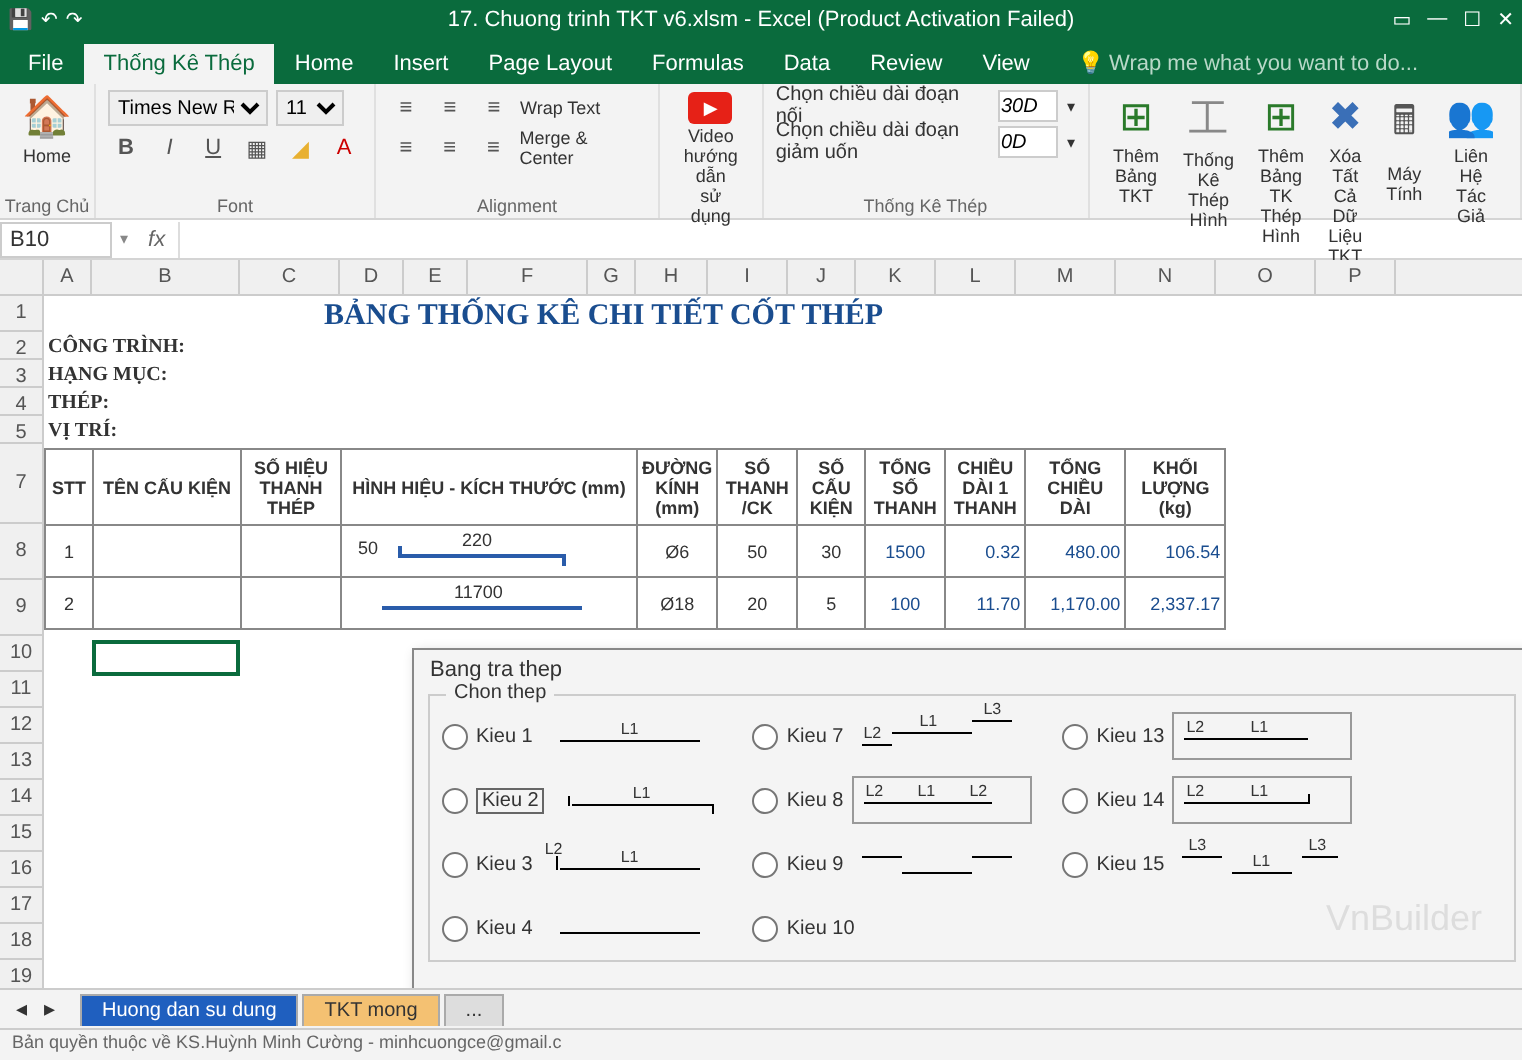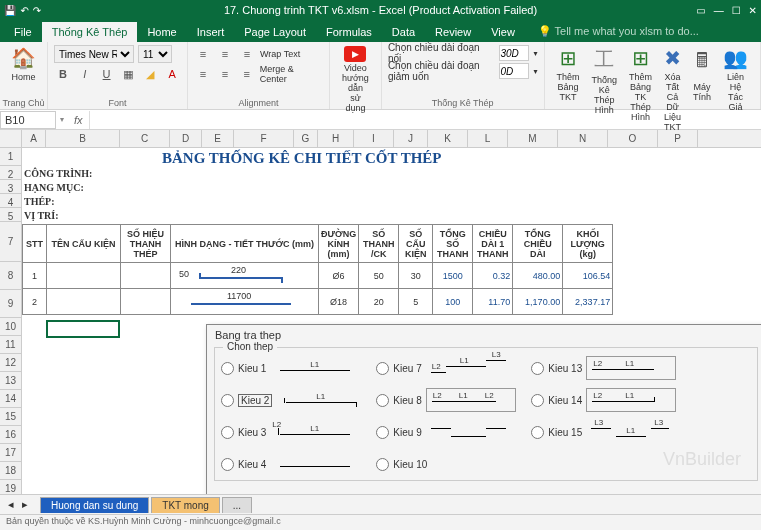--- a/index.html
+++ b/index.html
@@ -114,21 +114,21 @@
 <div class="tabs">
   <div class="tab file">File</div>
   <div class="tab active">Thống Kê Thép</div>
   <div class="tab">Home</div>
   <div class="tab">Insert</div>
   <div class="tab">Page Layout</div>
   <div class="tab">Formulas</div>
   <div class="tab">Data</div>
   <div class="tab">Review</div>
   <div class="tab">View</div>
-  <div class="tell-me"><span class="bulb">💡</span><span>Tell me what you xlsm to do...</span></div>
+  <div class="tell-me"><span class="bulb">💡</span><span>Wrap me what you want to do...</span></div>
 </div>
 
 <div class="ribbon">
   <div class="ribbon-group" style="width:48px">
     <div class="big-btn">
       <span class="ico">🏠</span>
       <span>Home</span>
     </div>
     <div class="label">Trang Chủ</div>
   </div>
@@ -265,21 +265,21 @@
       <div class="info-row" style="top:34px">HẠNG MỤC:</div>
       <div class="info-row" style="top:48px">THÉP:</div>
       <div class="info-row" style="top:62px">VỊ TRÍ:</div>
 
       <table class="data-table">
         <tbody>
             <tr>
           <th style="width:24px">STT</th>
           <th style="width:74px">TÊN CẤU KIỆN</th>
           <th style="width:50px">SỐ HIỆU THANH THÉP</th>
-          <th style="width:148px" colspan="1">HÌNH DẠNG - TIẾT THƯỚC (mm)</th>
+          <th style="width:148px" colspan="1">HÌNH HIỆU - KÍCH THƯỚC (mm)</th>
           <th style="width:36px">ĐƯỜNG KÍNH (mm)</th>
           <th style="width:40px">SỐ THANH /CK</th>
           <th style="width:34px">SỐ CẤU KIỆN</th>
           <th style="width:40px">TỔNG SỐ THANH</th>
           <th style="width:40px">CHIỀU DÀI 1 THANH</th>
           <th style="width:50px">TỔNG CHIỀU DÀI</th>
           <th style="width:50px">KHỐI LƯỢNG (kg)</th>
         </tr>
         <tr>
           <td>1</td>

